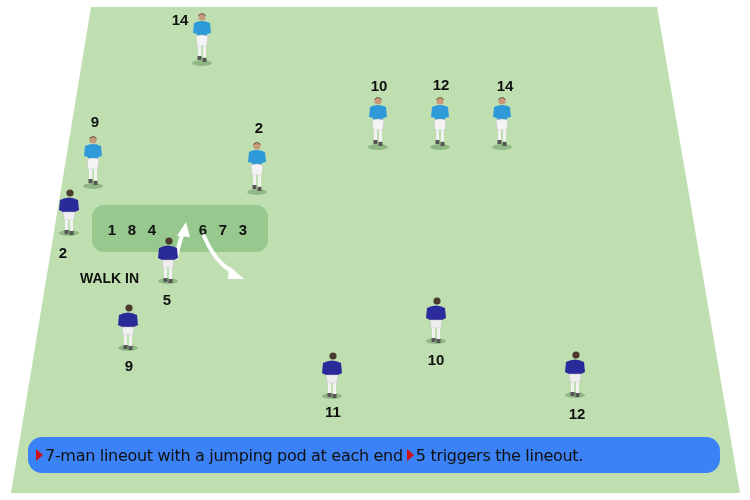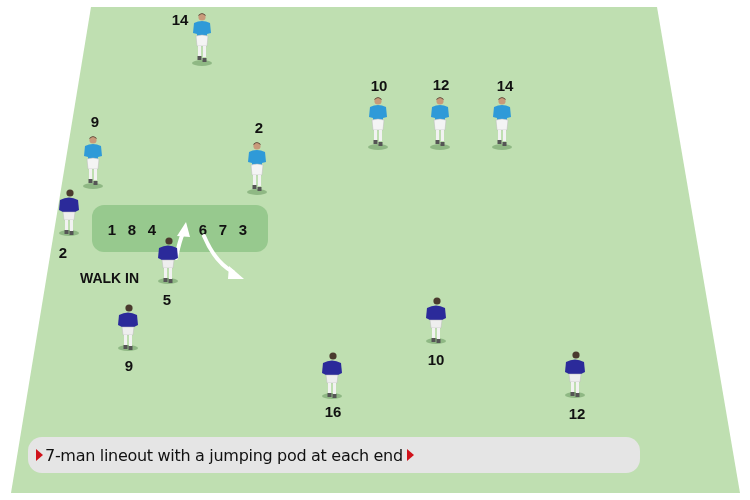--- a/index.html
+++ b/index.html
@@ -4,21 +4,21 @@
 <style>
   html, body { margin:0; padding:0; background:#ffffff; }
   body { width:750px; height:500px; position:relative; overflow:hidden; font-family:"Liberation Sans", sans-serif; }
   #stage { position:absolute; left:0; top:0; width:750px; height:500px; }
   .num { position:absolute; font-family:"Liberation Sans", sans-serif; font-weight:bold; font-size:15px; color:#111; transform:translateX(-50%); line-height:1; white-space:nowrap; }
   .player { position:absolute; width:30px; height:56px; transform:translateX(-50%); }
   .player svg { width:30px; height:56px; display:block; }
   .pod-box { position:absolute; left:92px; top:205px; width:176px; height:47px; background:#97c98e; border-radius:12px; }
   .pod-num { position:absolute; font-weight:bold; font-size:15px; color:#111; transform:translateX(-50%); top:221px; }
   .walk-in { position:absolute; left:80px; top:270px; font-weight:bold; font-size:14px; color:#111; }
-  .caption { position:absolute; left:28px; top:437px; width:612px; height:36px; background:#e5e5e5; border-radius:14px; display:flex; align-items:center; padding-left:8px; box-sizing:border-box; font-family:"DejaVu Sans", sans-serif; font-size:16px; color:#111; white-space:nowrap; letter-spacing:-0.3px; }
+  .caption { position:absolute; left:28px; top:437px; width:692px; height:36px; background:#3b82f6; border-radius:14px; display:flex; align-items:center; padding-left:8px; box-sizing:border-box; font-family:"DejaVu Sans", sans-serif; font-size:16px; color:#111; white-space:nowrap; letter-spacing:-0.3px; }
   .tri { display:inline-block; width:0; height:0; border-top:6px solid transparent; border-bottom:6px solid transparent; border-left:7px solid #d0121b; margin-right:2px; vertical-align:middle; }
   .cap-seg { margin-right:4px; }
 </style>
 </head>
 <body>
 
 <div id="stage">
   <svg width="750" height="500" style="position:absolute;left:0;top:0;">
     <polygon points="91,7 657,7 740,493 11,493" fill="#bfdfb1"></polygon>
   </svg>
@@ -176,21 +176,21 @@
       <ellipse cx="15" cy="45" rx="10" ry="3" fill="#8fb884"></ellipse>
       <circle cx="16" cy="5" r="3.6" fill="#4a3a2e"></circle>
       <path d="M6,12 Q15,7 24,12 L25,22 L21,24 L9,24 L5,22Z" fill="#2b2a9a"></path>
       <path d="M9,24 L21,24 L20,32 L10,32Z" fill="#eeeeee" stroke="#bbb" stroke-width="0.5"></path>
       <rect x="11" y="32" width="3" height="11" fill="#f2f2f2"></rect>
       <rect x="16" y="32" width="3" height="11" fill="#f2f2f2"></rect>
       <rect x="10.5" y="42" width="4" height="4" fill="#555"></rect>
       <rect x="15.5" y="43" width="4" height="4" fill="#555"></rect>
     </svg>
       </div>
-      <span class="num" style="left: 333px; top: 404px;">16</span>
+      <span class="num" style="left: 333px; top: 404px;">11</span>
       <div class="player" style="left: 436px; top: 296px;">
         <svg viewBox="0 0 30 56">
       <ellipse cx="15" cy="45" rx="10" ry="3" fill="#8fb884"></ellipse>
       <circle cx="16" cy="5" r="3.6" fill="#4a3a2e"></circle>
       <path d="M6,12 Q15,7 24,12 L25,22 L21,24 L9,24 L5,22Z" fill="#2b2a9a"></path>
       <path d="M9,24 L21,24 L20,32 L10,32Z" fill="#eeeeee" stroke="#bbb" stroke-width="0.5"></path>
       <rect x="11" y="32" width="3" height="11" fill="#f2f2f2"></rect>
       <rect x="16" y="32" width="3" height="11" fill="#f2f2f2"></rect>
       <rect x="10.5" y="42" width="4" height="4" fill="#555"></rect>
       <rect x="15.5" y="43" width="4" height="4" fill="#555"></rect>
@@ -209,14 +209,15 @@
       <rect x="15.5" y="43" width="4" height="4" fill="#555"></rect>
     </svg>
       </div>
       <span class="num" style="left: 577px; top: 406px;">12</span>
     </div>
 
   <div class="caption">
     <span class="tri"></span>
     <span class="cap-seg">7-man lineout with a jumping pod at each end</span>
     <span class="tri"></span>
+    <span class="cap-seg">5 triggers the lineout.</span>
   </div>
 </div>
 
 </body></html>

